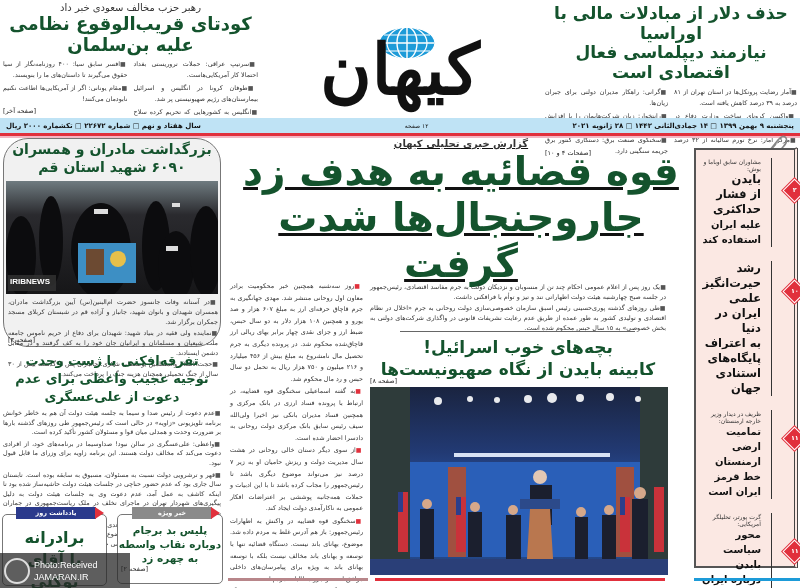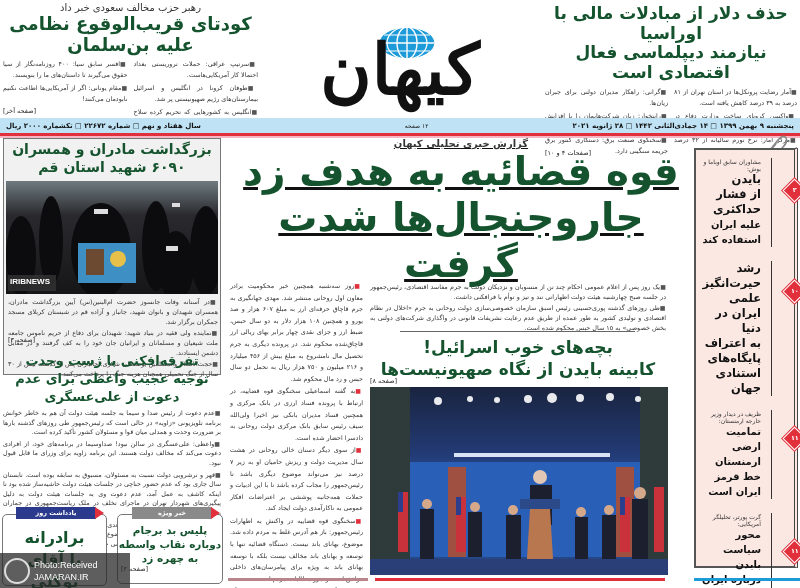--- a/index.html
+++ b/index.html
@@ -159,21 +159,21 @@
 </div>
 
 <div class="abs colbody" style="left:230px;top:280px;width:133px;">
   <p>روز سه‌شنبه همچنین خبر محکومیت برادر معاون اول روحانی منتشر شد. مهدی جهانگیری به جرم قاچاق حرفه‌ای ارز به مبلغ ۶۰۷ هزار و صد یورو و همچنین ۱۰۸ هزار دلار به دو سال حبس، ضبط ارز و جزای نقدی چهار برابر بهای ریالی ارز قاچاق‌شده محکوم شد. در پرونده دیگری به جرم تحصیل مال نامشروع به مبلغ بیش از ۴۵۶ میلیارد و ۲۱۶ میلیون و ۷۵۰ هزار ریال به تحمل دو سال حبس و رد مال محکوم شد.</p>
   <p>به گفته اسماعیلی سخنگوی قوه قضاییه، در ارتباط با پرونده فساد ارزی در بانک مرکزی و همچنین فساد مدیران بانکی نیز اخیرا ولی‌الله سیف رئیس سابق بانک مرکزی دولت روحانی به دادسرا احضار شده است.</p>
   <p>از سوی دیگر دستان خالی روحانی در هشت سال مدیریت دولت و ریزش حامیان او به زیر ۷ درصد نیز می‌تواند موضوع دیگری باشد تا رئیس‌جمهور را مجاب کرده باشد تا با این ادبیات و حملات همه‌جانبه پوششی بر اعتراضات افکار عمومی به ناکارآمدی دولت ایجاد کند.</p>
   <p>سخنگوی قوه قضاییه در واکنش به اظهارات رئیس‌جمهور: باز هم آدرس غلط به مردم داده شد. موضوع، بهانای باند نیست. دستگاه قضائیه تنها با توسعه و بهانای باند مخالف نیست بلکه با توسعه بهانای باند به ویژه برای پیامرسان‌های داخلی موافق است و جزو مطالبات مردم است.</p>
   <p>از پاسخگو بودن دولتمردان استقبال می‌کنیم. اگر قصد پاسخگویی دارند خوب است در ارتباط با کاهش ارزش پول ملی، وضعیت معیشت مردم، کنترل بازار و مرغ و تخم‌مرغ به مردم توضیح دهند که چرا وضعیت این‌گونه است.</p>
 </div>
 
-<div class="abs box rtl" style="left:3px;top:138px;width:218px;height:237px;background:#f1f1f1;">
+<div class="abs box rtl" style="left:3px;top:138px;width:218px;height:209px;background:#f1f1f1;border-radius:25px;">
   <div class="h1" style="font-size:14px;line-height:18px;margin-top:1px;">بزرگداشت مادران و همسران</div>
   <div class="h1" style="font-size:14px;line-height:18px;">۶۰۹۰ شهید استان قم</div>
   <div class="abs photo" style="left:2px;top:42px;width:212px;height:113px;background:linear-gradient(180deg,#6f7b80 0%,#2a2a2e 30%,#161618 100%);">
     <svg width="212" height="113" viewBox="0 0 212 113">
       <g fill="#0c0c0e">
         <ellipse cx="15" cy="75" rx="15" ry="40"></ellipse>
           <ellipse cx="45" cy="60" rx="12" ry="45"></ellipse>
         <ellipse cx="95" cy="70" rx="30" ry="48"></ellipse>
           <ellipse cx="150" cy="65" rx="14" ry="45"></ellipse>
         <ellipse cx="170" cy="85" rx="18" ry="35"></ellipse>

